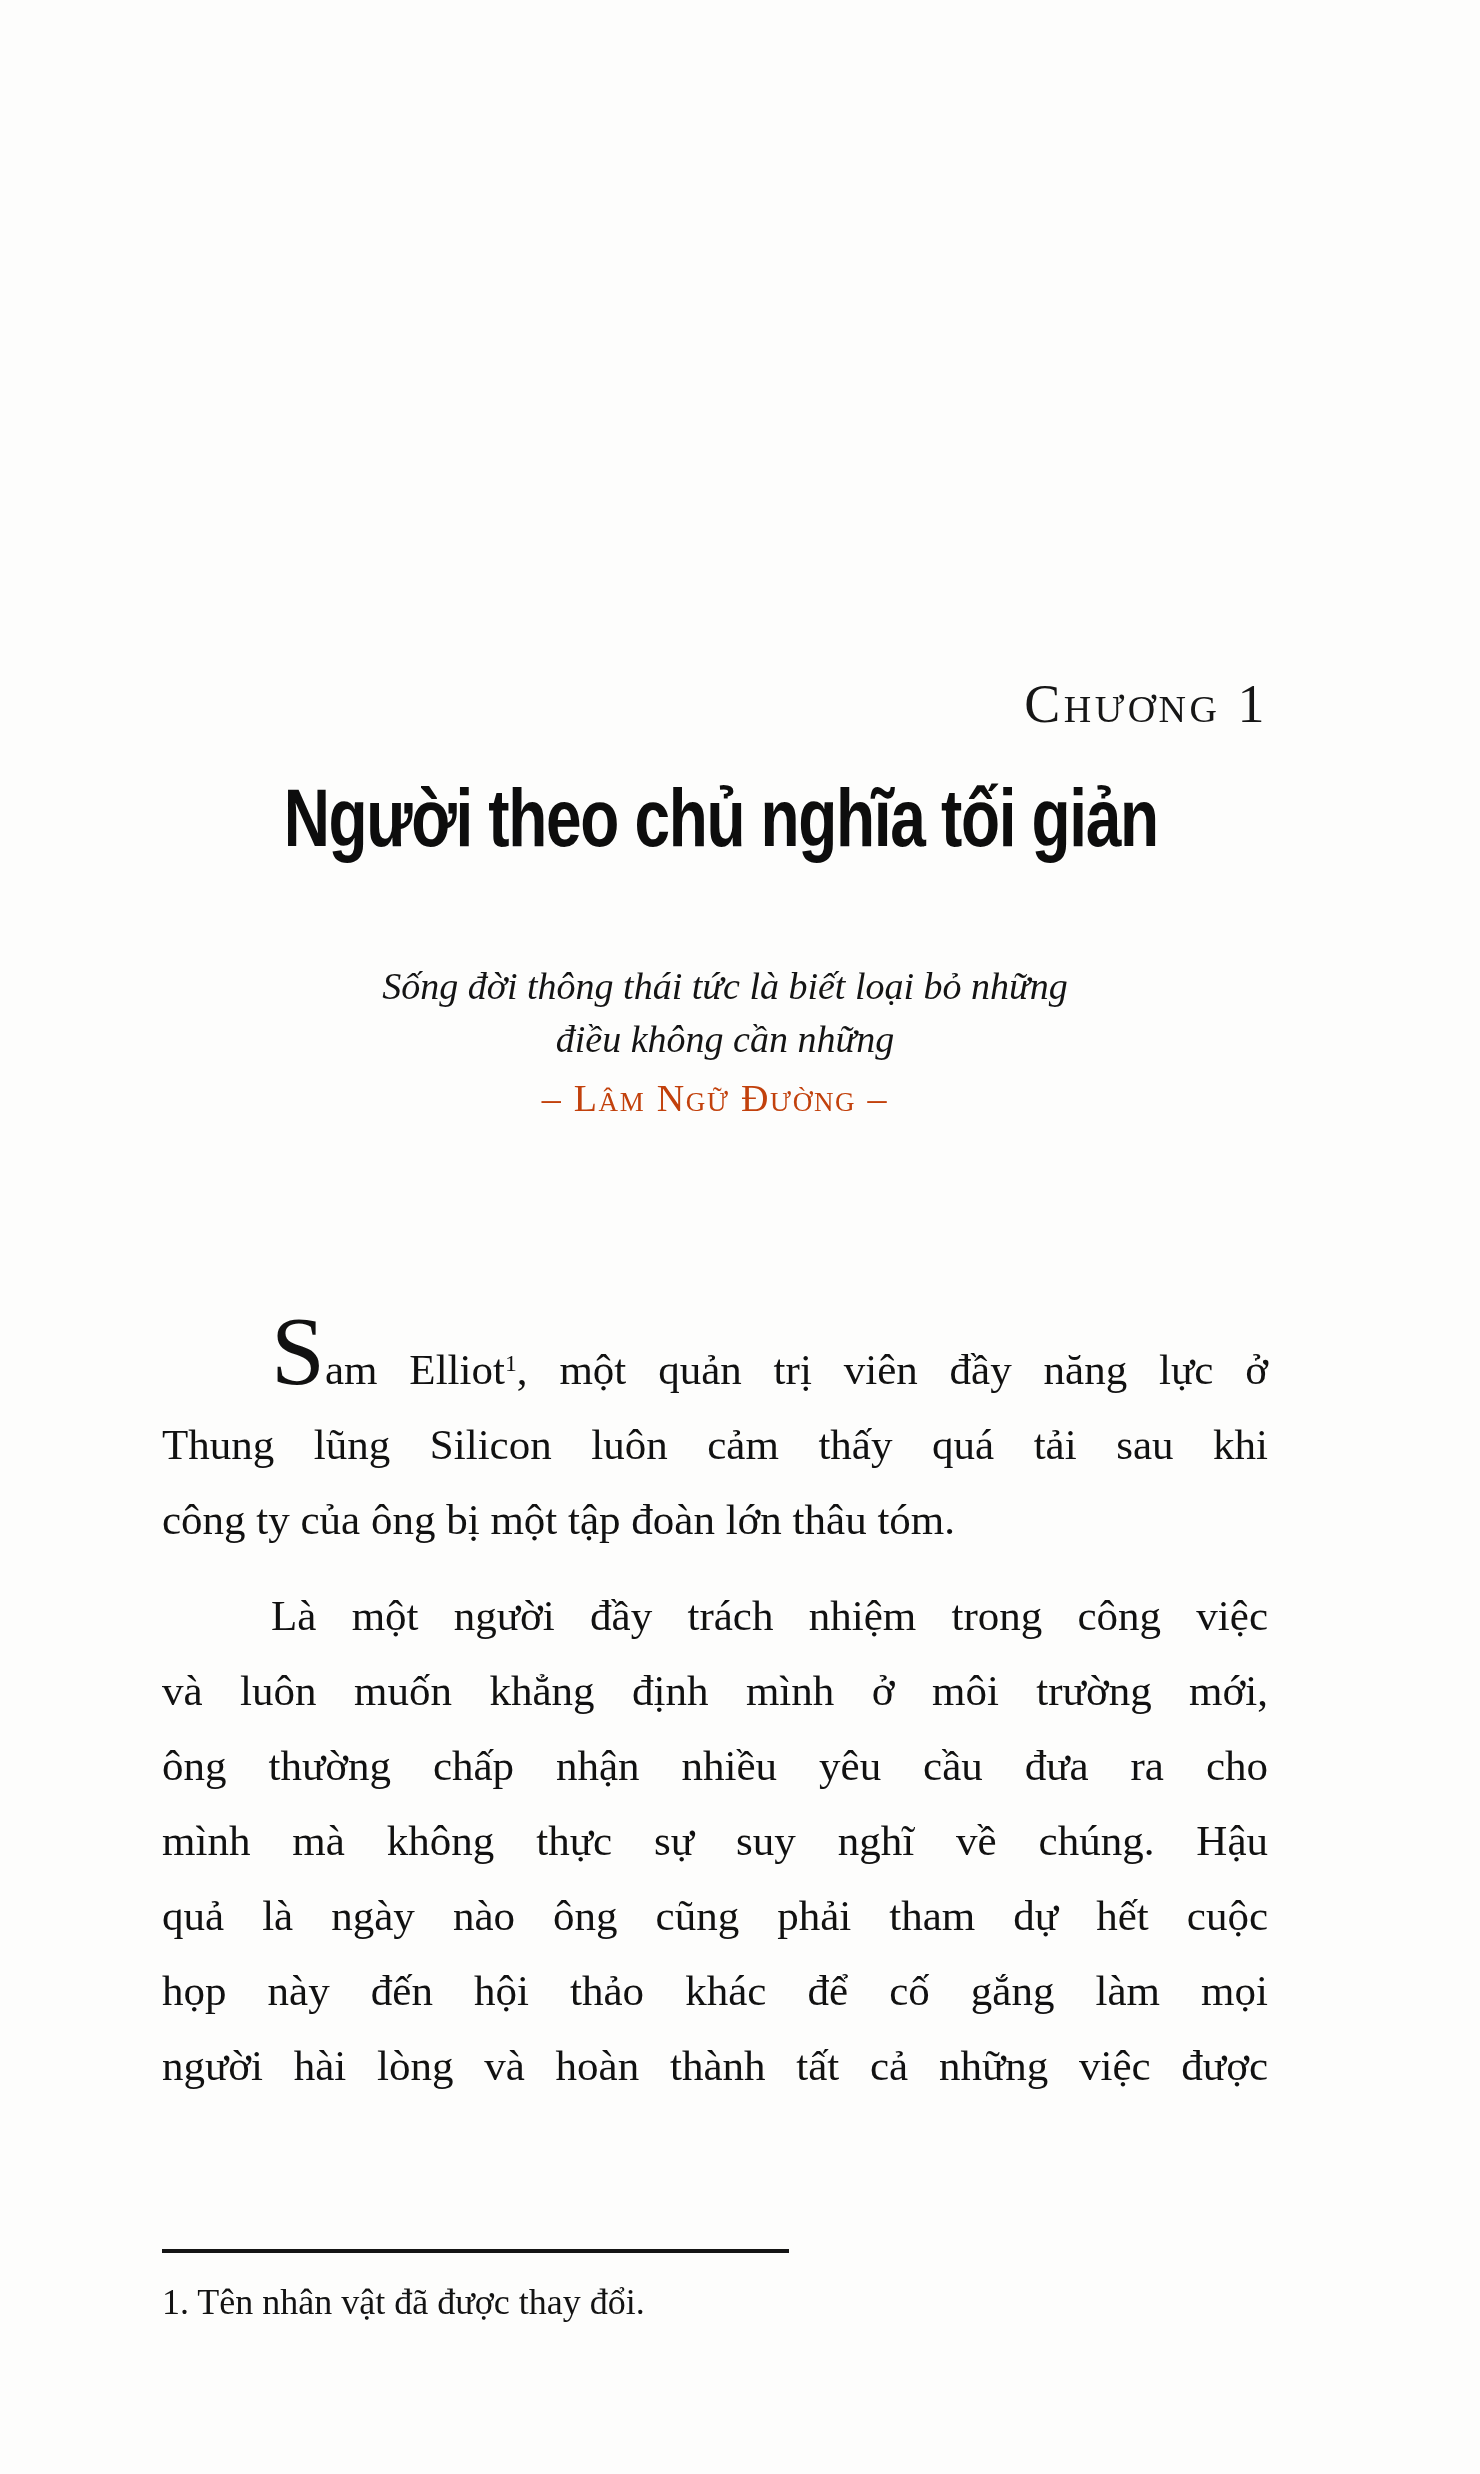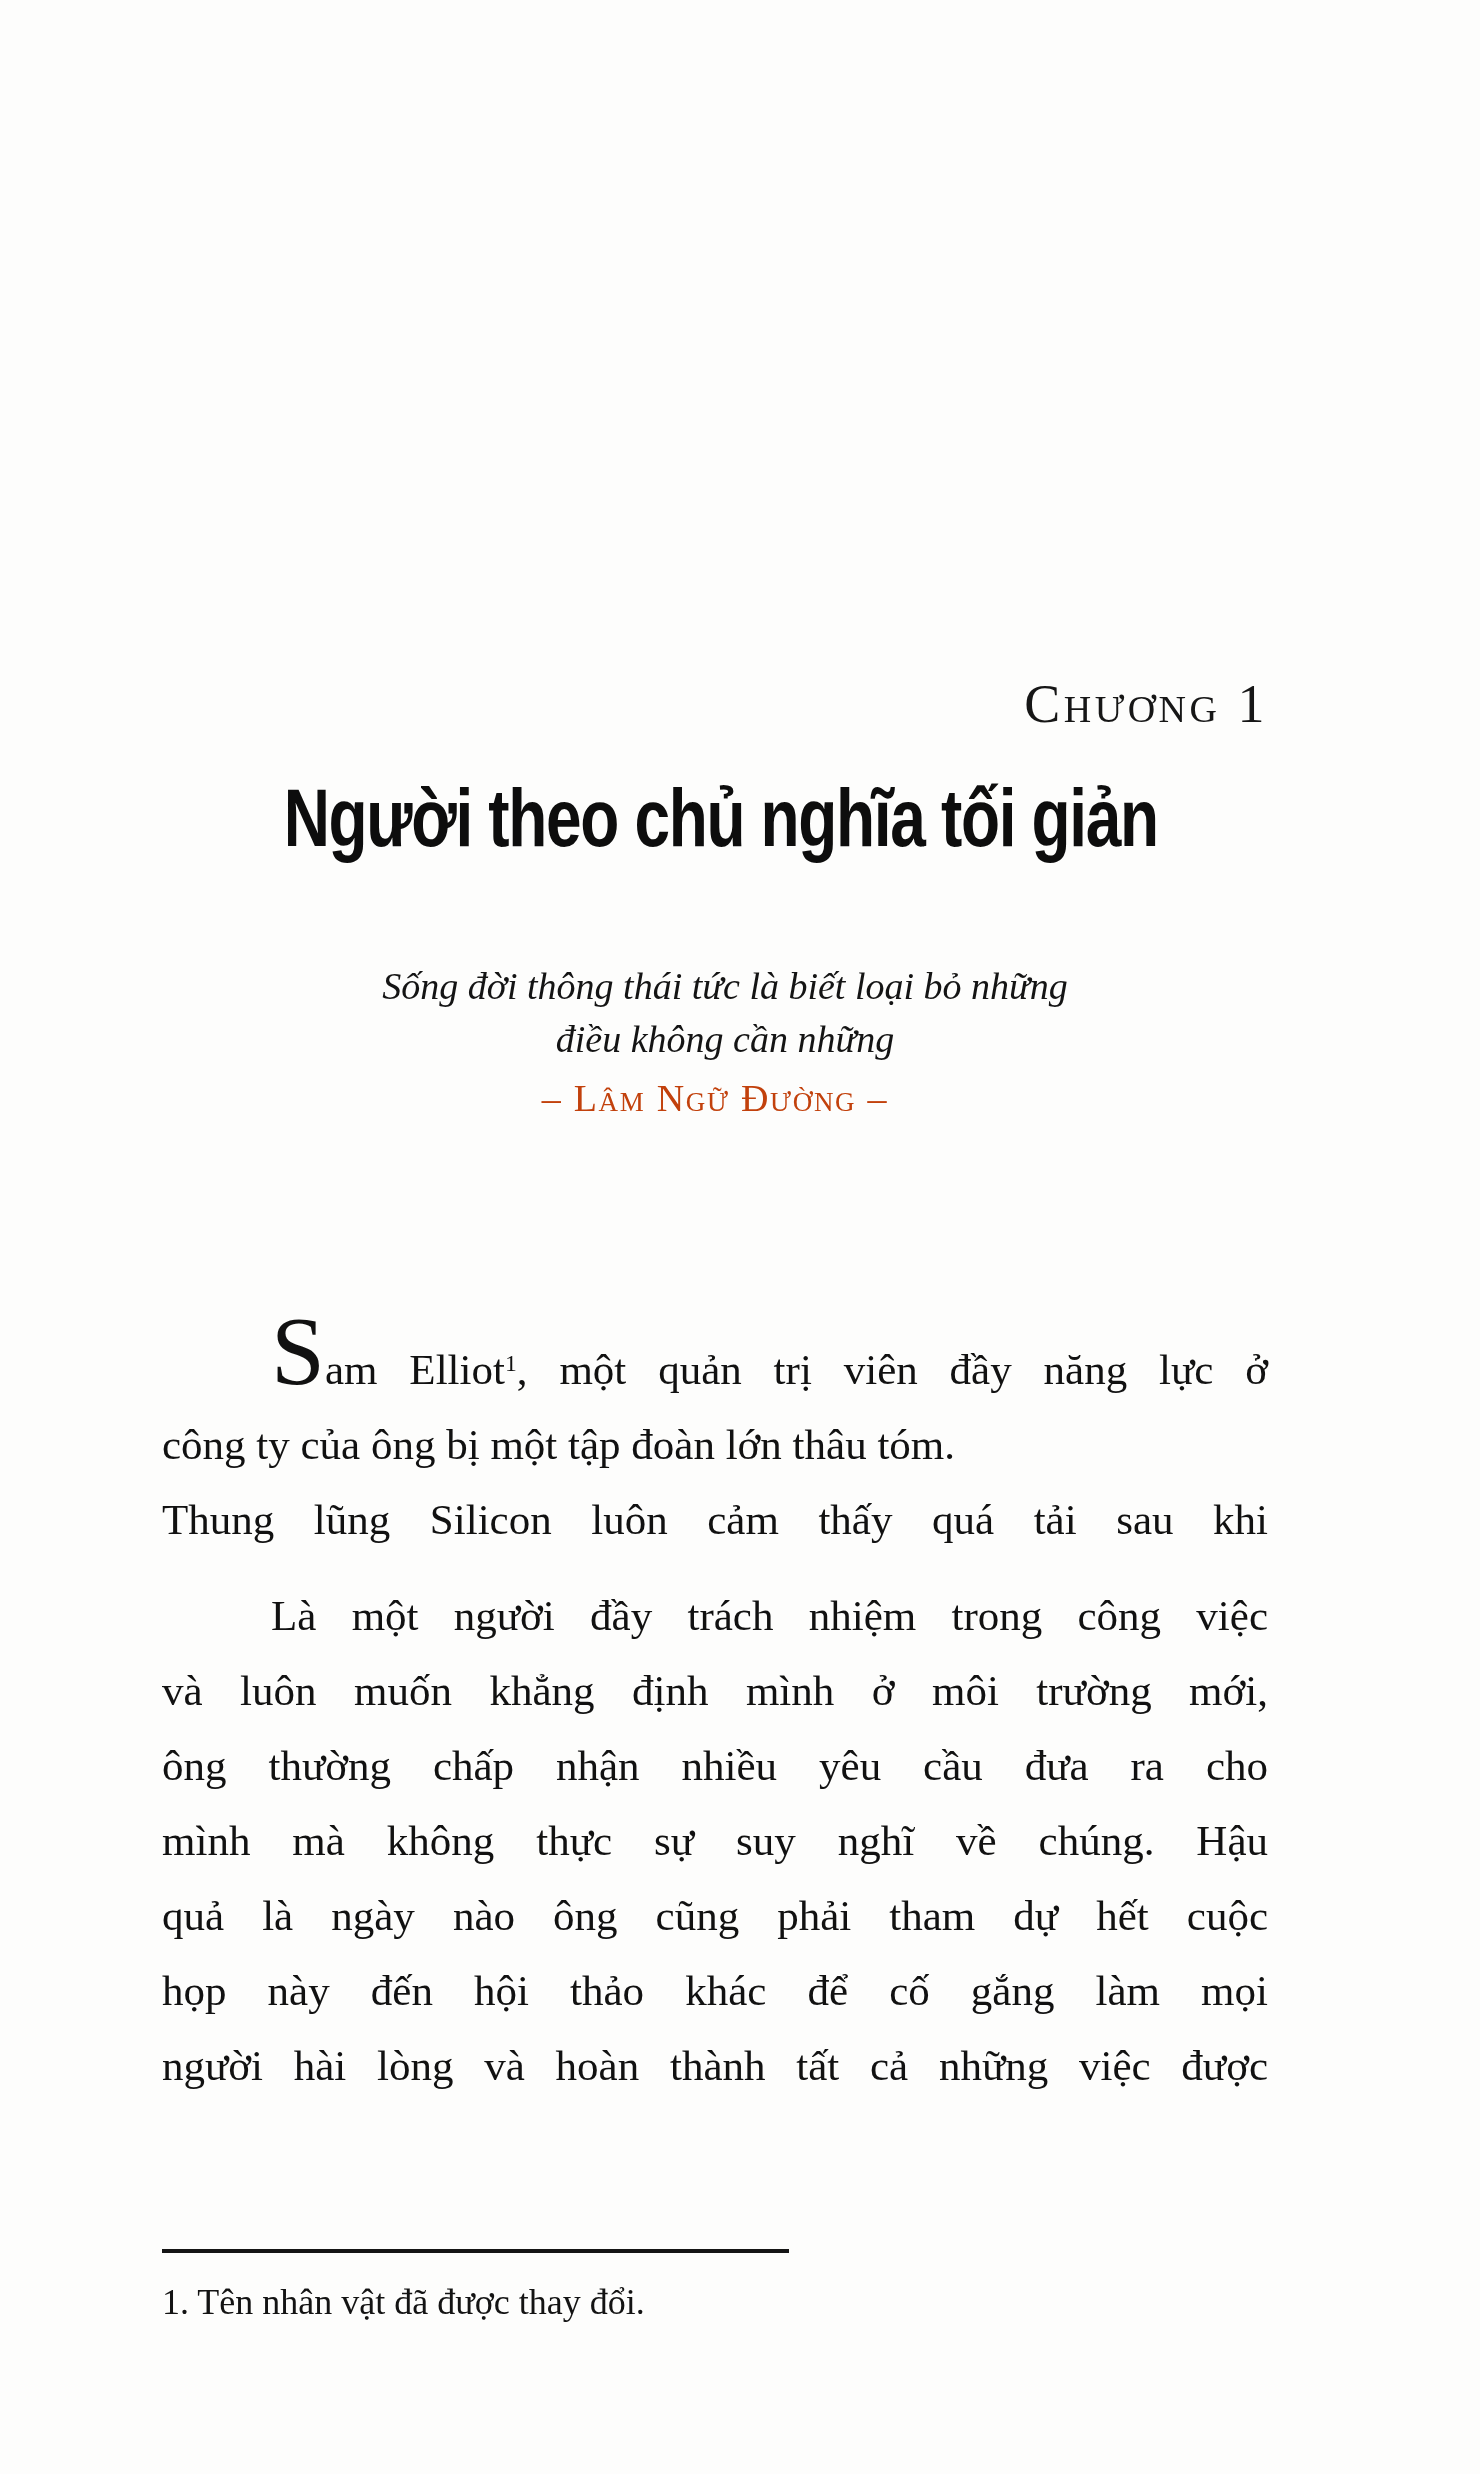--- a/index.html
+++ b/index.html
@@ -138,22 +138,22 @@
     <div class="epigraph-line">Sống đời thông thái tức là biết loại bỏ những</div>
     <div class="epigraph-line">điều không cần những</div>
   </blockquote>
 
   <div class="epigraph-attribution">– Lâm Ngữ Đường –</div>
 
   <main class="body-text">
 
     <div class="para">
       <div class="body-line first-line"><span class="drop-initial">S</span><span>am Elliot</span><sup class="fn-ref">1</sup><span>, một quản trị viên đầy năng lực ở</span></div>
+      <div class="body-line">Thung lũng Silicon luôn cảm thấy quá tải sau khi</div>
       <div class="body-line para-end">công ty của ông bị một tập đoàn lớn thâu tóm.</div>
-      <div class="body-line">Thung lũng Silicon luôn cảm thấy quá tải sau khi</div>
     </div>
 
     <div class="para">
       <div class="body-line first-line">Là một người đầy trách nhiệm trong công việc</div>
       <div class="body-line">và luôn muốn khẳng định mình ở môi trường mới,</div>
       <div class="body-line">ông thường chấp nhận nhiều yêu cầu đưa ra cho</div>
       <div class="body-line">mình mà không thực sự suy nghĩ về chúng. Hậu</div>
       <div class="body-line">quả là ngày nào ông cũng phải tham dự hết cuộc</div>
       <div class="body-line">họp này đến hội thảo khác để cố gắng làm mọi</div>
       <div class="body-line">người hài lòng và hoàn thành tất cả những việc được</div>

